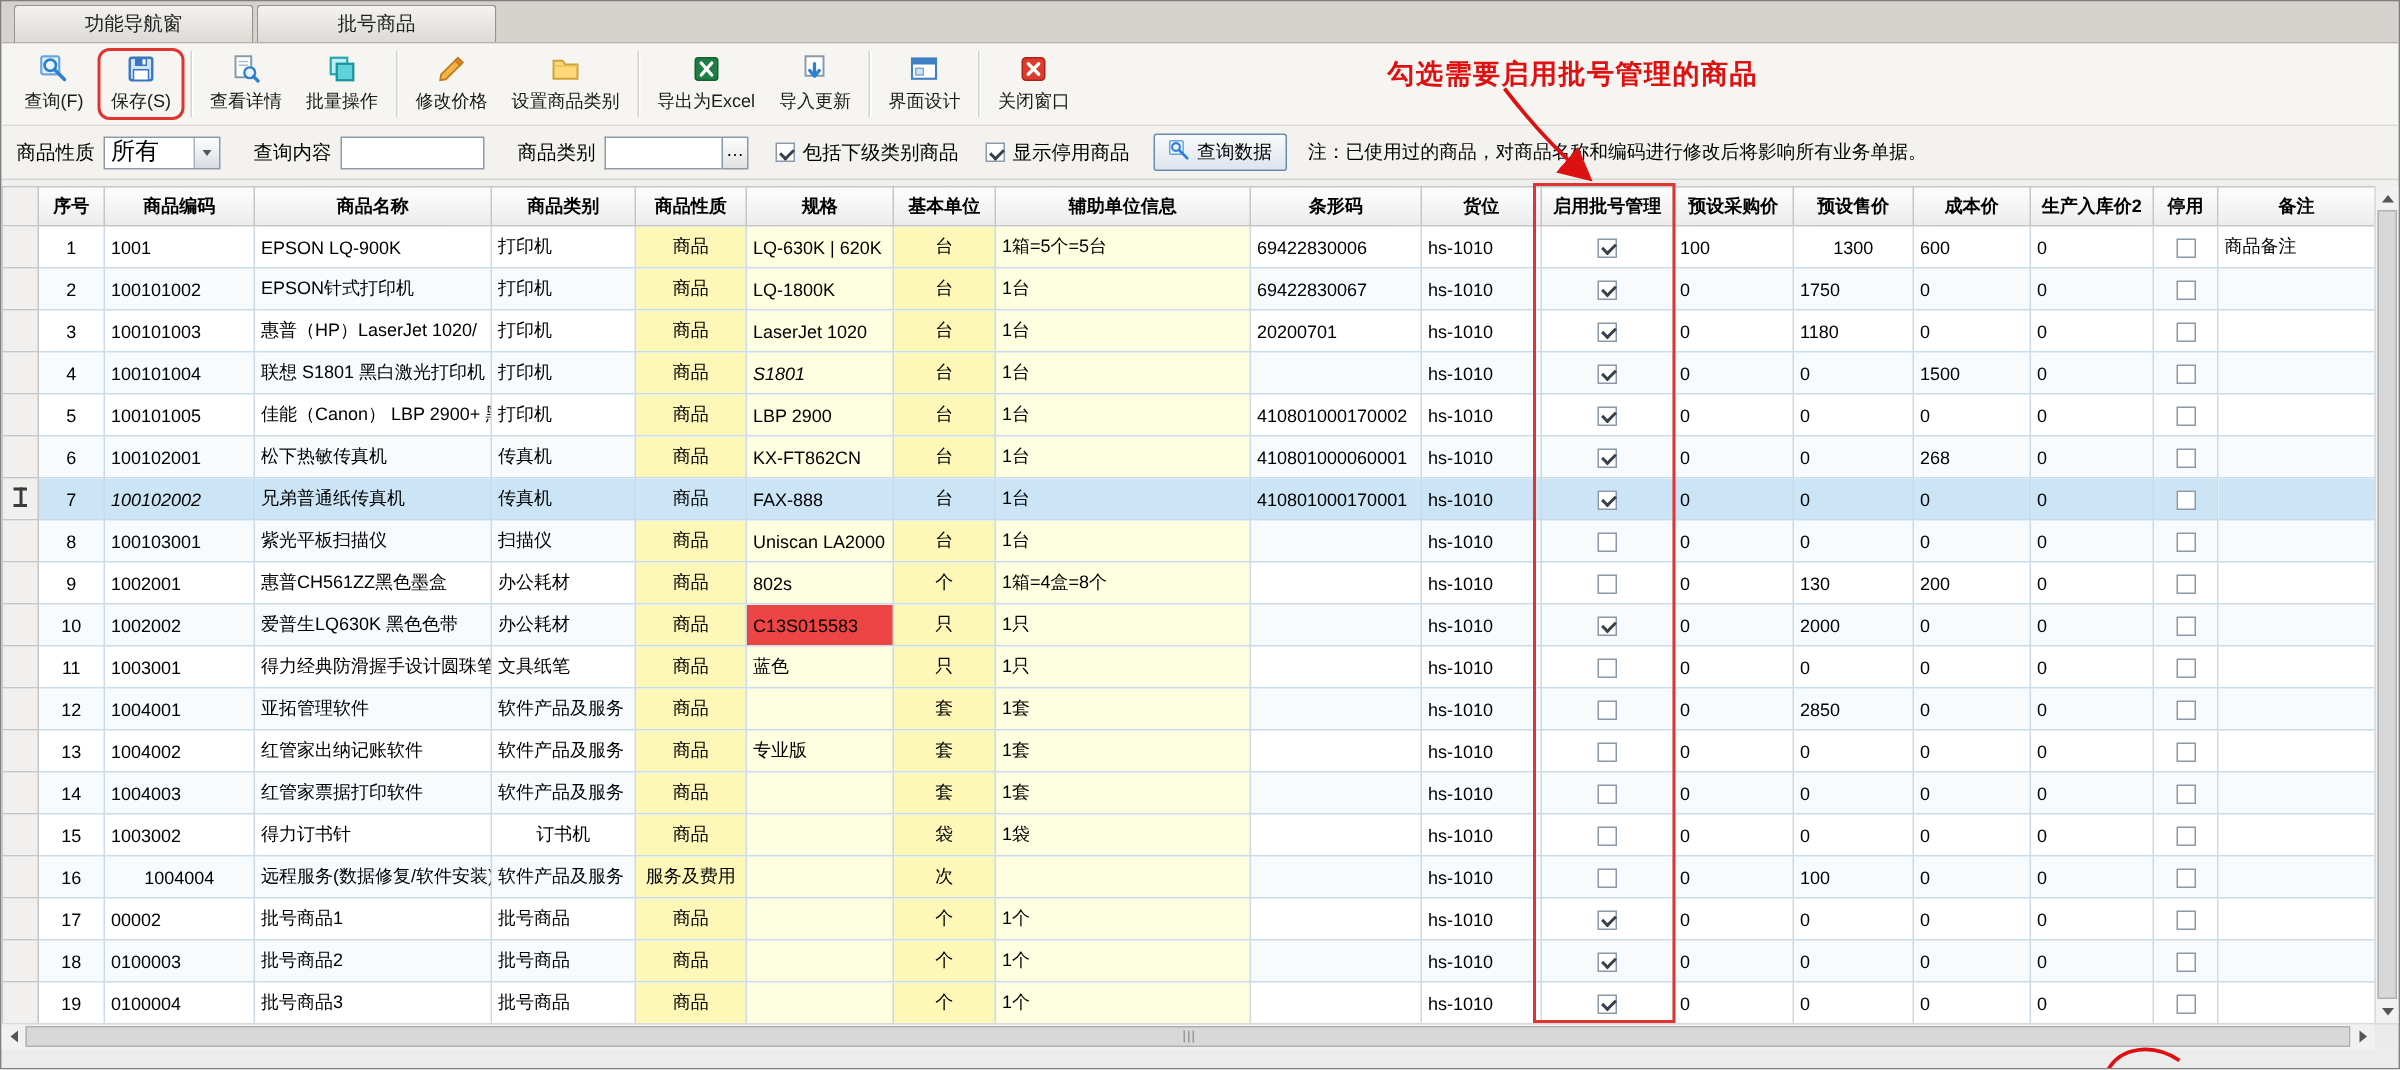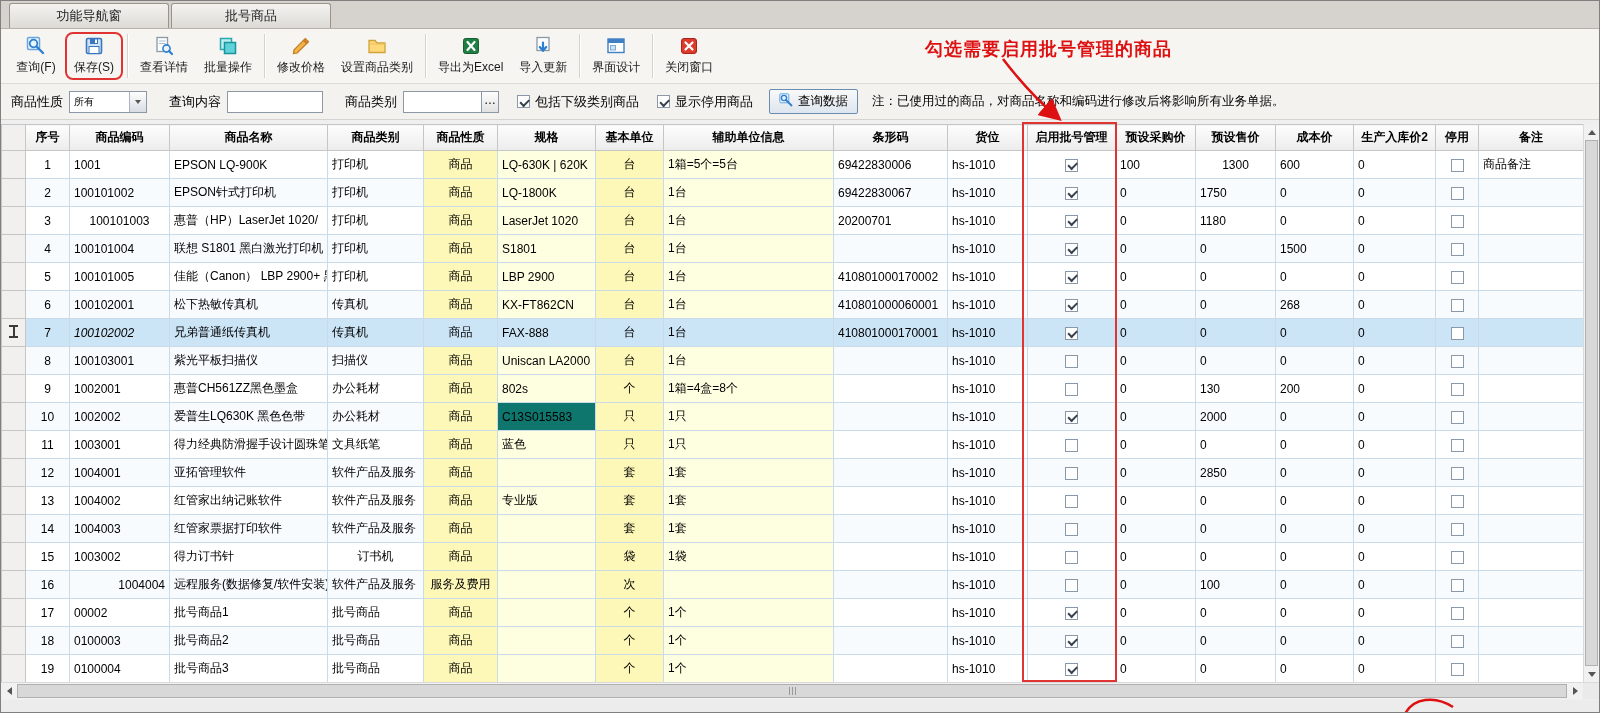--- a/index.html
+++ b/index.html
@@ -21,21 +21,21 @@
   .tbtn svg{display:block;}
   .tlabel{font-size:12px;color:#1a1a1a;white-space:nowrap;}
   .tsep{width:1px;height:44px;background:#d5d3ce;box-shadow:1px 0 0 #ffffff;margin:0 4px;flex:0 0 auto;}
   .red-outline{position:absolute;inset:0;border:2px solid #e03433;border-radius:8px;pointer-events:none;}
 
   
   .filterbar{height:36px;background:#f3f2ef;border-bottom:1px solid #d6d4d0;display:flex;align-items:center;padding:0 10px;font-size:13px;flex:0 0 auto;}
   .flabel{margin-right:6px;white-space:nowrap;}
   .gap{margin-left:22px;}
   .combo{width:78px;height:22px;background:#fff;border:1px solid #8a98a8;display:flex;align-items:stretch;}
-  .combo-text{flex:1;display:flex;align-items:center;padding-left:4px;font-size:10px;}
+  .combo-text{flex:1;display:flex;align-items:center;padding-left:4px;font-size:16px;}
   .combo-btn{width:17px;background:linear-gradient(#fefefe,#d8dde4);border-left:1px solid #aab4c0;display:flex;align-items:center;justify-content:center;}
   .ftext{width:96px;height:22px;border:1px solid #8a98a8;font-size:12.5px;padding:0 3px;background:#fff;font-family:inherit;}
   .catwrap{display:flex;height:22px;}
   .catwrap .ftext{width:78px;border-right:none;}
   .dots{width:18px;height:22px;border:1px solid #8a98a8;background:linear-gradient(#fdfdfd,#e2e2e2);font-size:12px;line-height:1;padding:0 0 4px 0;font-family:inherit;}
   .fcheck{display:flex;align-items:center;gap:5px;margin-left:18px;white-space:nowrap;}
   .qbtn{margin-left:16px;height:25px;display:flex;align-items:center;gap:5px;padding:0 9px;border:1px solid #6a8cb0;
     background:linear-gradient(#f9f9f9,#dde5ee);border-radius:2px;font-size:12.5px;font-family:inherit;white-space:nowrap;}
   .fnote{margin-left:14px;font-size:12.5px;white-space:nowrap;}
 
@@ -319,21 +319,21 @@
             <td class="plain" style="text-align: left;">0</td>
             <td class="plain" style="text-align: left;">1750</td>
             <td class="plain" style="text-align: left;">0</td>
             <td class="plain" style="text-align: left;">0</td>
             <td class="plain" style="text-align: center;"><span class="cb"></span></td>
             <td class="plain" style="text-align: left;"></td>
           </tr>
           <tr>
             <td class="rh"></td>
             <td class="plain" style="text-align: center;">3</td>
-            <td class="plain" style="text-align: center;">100101003</td>
+            <td class="plain" style="text-align: left;">100101003</td>
             <td class="plain" style="text-align: left;">惠普（HP）LaserJet 1020/</td>
             <td class="plain" style="text-align: left;">打印机</td>
             <td style="text-align: center; background: rgb(253, 247, 184);">商品</td>
             <td style="text-align: left; background: rgb(254, 254, 224);">LaserJet 1020</td>
             <td style="text-align: center; background: rgb(253, 247, 184);">台</td>
             <td style="text-align: left; background: rgb(254, 254, 224);">1台</td>
             <td class="plain" style="text-align: left;">20200701</td>
             <td class="plain" style="text-align: left;">hs-1010</td>
             <td class="plain" style="text-align: center;"><span class="cb checked"></span></td>
             <td class="plain" style="text-align: left;">0</td>
@@ -343,21 +343,21 @@
             <td class="plain" style="text-align: center;"><span class="cb"></span></td>
             <td class="plain" style="text-align: left;"></td>
           </tr>
           <tr class="even">
             <td class="rh"></td>
             <td class="plain" style="text-align: center;">4</td>
             <td class="plain" style="text-align: left;">100101004</td>
             <td class="plain" style="text-align: left;">联想 S1801 黑白激光打印机</td>
             <td class="plain" style="text-align: left;">打印机</td>
             <td style="text-align: center; background: rgb(253, 247, 184);">商品</td>
-            <td style="text-align: left; background: rgb(254, 254, 224);">S1801</td>
+            <td style="text-align: left; background: rgb(254, 254, 224); font-style: italic;">S1801</td>
             <td style="text-align: center; background: rgb(253, 247, 184);">台</td>
             <td style="text-align: left; background: rgb(254, 254, 224);">1台</td>
             <td class="plain" style="text-align: left;"></td>
             <td class="plain" style="text-align: left;">hs-1010</td>
             <td class="plain" style="text-align: center;"><span class="cb checked"></span></td>
             <td class="plain" style="text-align: left;">0</td>
             <td class="plain" style="text-align: left;">0</td>
             <td class="plain" style="text-align: left;">1500</td>
             <td class="plain" style="text-align: left;">0</td>
             <td class="plain" style="text-align: center;"><span class="cb"></span></td>
@@ -463,21 +463,21 @@
             <td class="plain" style="text-align: center;"><span class="cb"></span></td>
             <td class="plain" style="text-align: left;"></td>
           </tr>
           <tr class="even">
             <td class="rh"></td>
             <td class="plain" style="text-align: center;">10</td>
             <td class="plain" style="text-align: left;">1002002</td>
             <td class="plain" style="text-align: left;">爱普生LQ630K 黑色色带</td>
             <td class="plain" style="text-align: left;">办公耗材</td>
             <td style="text-align: center; background: rgb(253, 247, 184);">商品</td>
-            <td style="text-align: left; background: #0f766e;">C13S015583</td>
+            <td style="text-align: left; background: #ef4444;">C13S015583</td>
             <td style="text-align: center; background: rgb(253, 247, 184);">只</td>
             <td style="text-align: left; background: rgb(254, 254, 224);">1只</td>
             <td class="plain" style="text-align: left;"></td>
             <td class="plain" style="text-align: left;">hs-1010</td>
             <td class="plain" style="text-align: center;"><span class="cb checked"></span></td>
             <td class="plain" style="text-align: left;">0</td>
             <td class="plain" style="text-align: left;">2000</td>
             <td class="plain" style="text-align: left;">0</td>
             <td class="plain" style="text-align: left;">0</td>
             <td class="plain" style="text-align: center;"><span class="cb"></span></td>
@@ -579,21 +579,21 @@
             <td class="plain" style="text-align: left;">0</td>
             <td class="plain" style="text-align: left;">0</td>
             <td class="plain" style="text-align: left;">0</td>
             <td class="plain" style="text-align: left;">0</td>
             <td class="plain" style="text-align: center;"><span class="cb"></span></td>
             <td class="plain" style="text-align: left;"></td>
           </tr>
           <tr class="even">
             <td class="rh"></td>
             <td class="plain" style="text-align: center;">16</td>
-            <td class="plain" style="text-align: right;">1004004</td>
+            <td class="plain" style="text-align: center;">1004004</td>
             <td class="plain" style="text-align: left;">远程服务(数据修复/软件安装)</td>
             <td class="plain" style="text-align: left;">软件产品及服务</td>
             <td style="text-align: center; background: rgb(253, 247, 184);">服务及费用</td>
             <td style="text-align: left; background: rgb(254, 254, 224);"></td>
             <td style="text-align: center; background: rgb(253, 247, 184);">次</td>
             <td style="text-align: left; background: rgb(254, 254, 224);"></td>
             <td class="plain" style="text-align: left;"></td>
             <td class="plain" style="text-align: left;">hs-1010</td>
             <td class="plain" style="text-align: center;"><span class="cb"></span></td>
             <td class="plain" style="text-align: left;">0</td>

